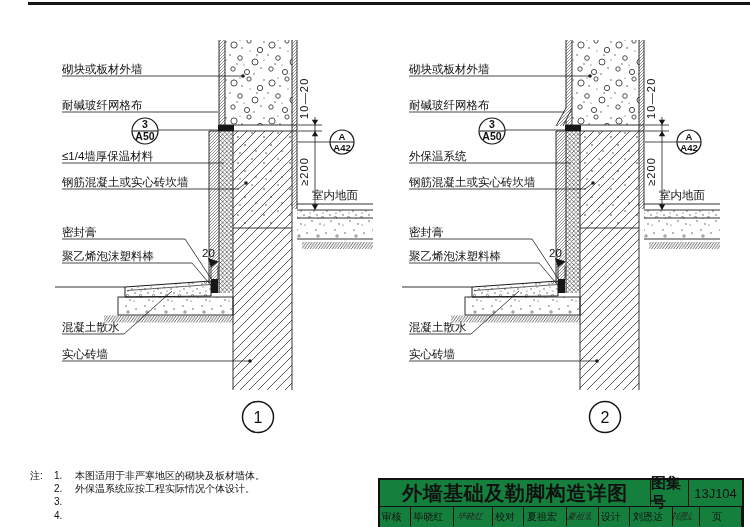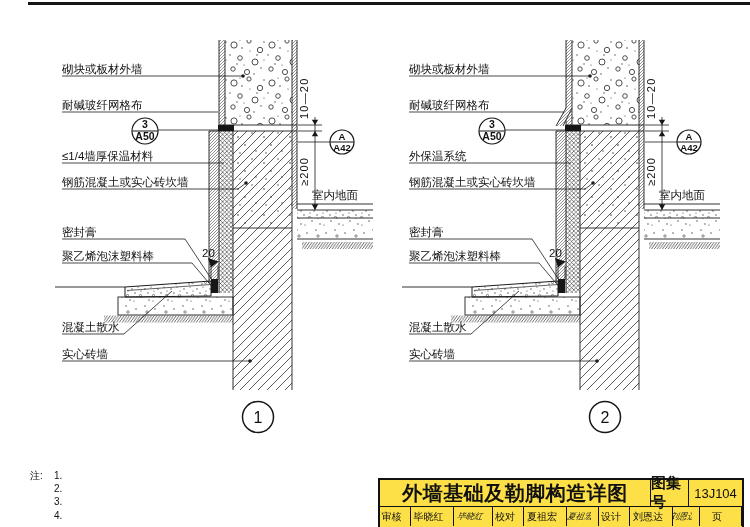--- a/index.html
+++ b/index.html
@@ -9,21 +9,21 @@
   svg text{fill:#111;}
   .lbl{font-size:11.5px;}
   .dim{font-size:11px;letter-spacing:1.2px;}
   .ref{font-size:10.5px;font-weight:bold;}
   .refs{font-size:9.5px;font-weight:bold;}
   .num{font-size:16px;}
   #notes{position:absolute;left:30px;top:469px;font-size:10px;color:#111;line-height:13.2px;}
   .note-line{display:flex;white-space:nowrap;}
   .note-prefix{width:24px;}
   .note-num{width:21px;}
-  #tb{position:absolute;left:378px;top:478px;width:366px;height:49px;border:2px solid #111;border-bottom:none;box-sizing:border-box;color:#111;background:#fde047;}
+  #tb{position:absolute;left:378px;top:478px;width:366px;height:49px;border:2px solid #111;border-bottom:none;box-sizing:border-box;color:#111;background:#15803d;}
   .tb-r1{display:flex;height:26px;border-bottom:1.5px solid #111;}
   .tb-title{width:270px;display:flex;align-items:center;justify-content:center;font-size:20px;font-weight:bold;letter-spacing:0.5px;}
   .tb-atlas-label{width:37px;border-left:1.5px solid #111;display:flex;align-items:center;justify-content:center;font-size:15px;font-weight:bold;}
   .tb-atlas-no{flex:1;border-left:1.5px solid #111;display:flex;align-items:center;justify-content:center;font-size:13px;}
   .tb-r2{display:flex;height:19px;gap:7px;}
   .tb-c{display:flex;align-items:center;justify-content:center;font-size:10px;border-left:1.5px solid #111;overflow:hidden;white-space:nowrap;}
   .tb-c:first-child{border-left:none;}
   .sig{font-style:italic;font-size:8.5px;color:#222;transform:skewX(-10deg);white-space:nowrap;}
 </style>
 </head>
@@ -229,24 +229,26 @@
     <text class="refs" x="342" y="139.5" text-anchor="middle">A</text>
     <text class="refs" x="342" y="150.5" text-anchor="middle">A42</text>
     <text class="num" x="258" y="423" text-anchor="middle">2</text>
   </g>
 </svg>
 
 <div id="notes">
   <div class="note-line">
     <span class="note-prefix">注:</span>
     <span class="note-num">1.</span>
+    <span>本图适用于非严寒地区的砌块及板材墙体。</span>
   </div>
   <div class="note-line">
     <span class="note-prefix"></span>
     <span class="note-num">2.</span>
+    <span>外保温系统应按工程实际情况个体设计。</span>
   </div>
   <div class="note-line">
     <span class="note-prefix"></span>
     <span class="note-num">3.</span>
   </div>
   <div class="note-line">
     <span class="note-prefix"></span>
     <span class="note-num">4.</span>
   </div>
 </div>

